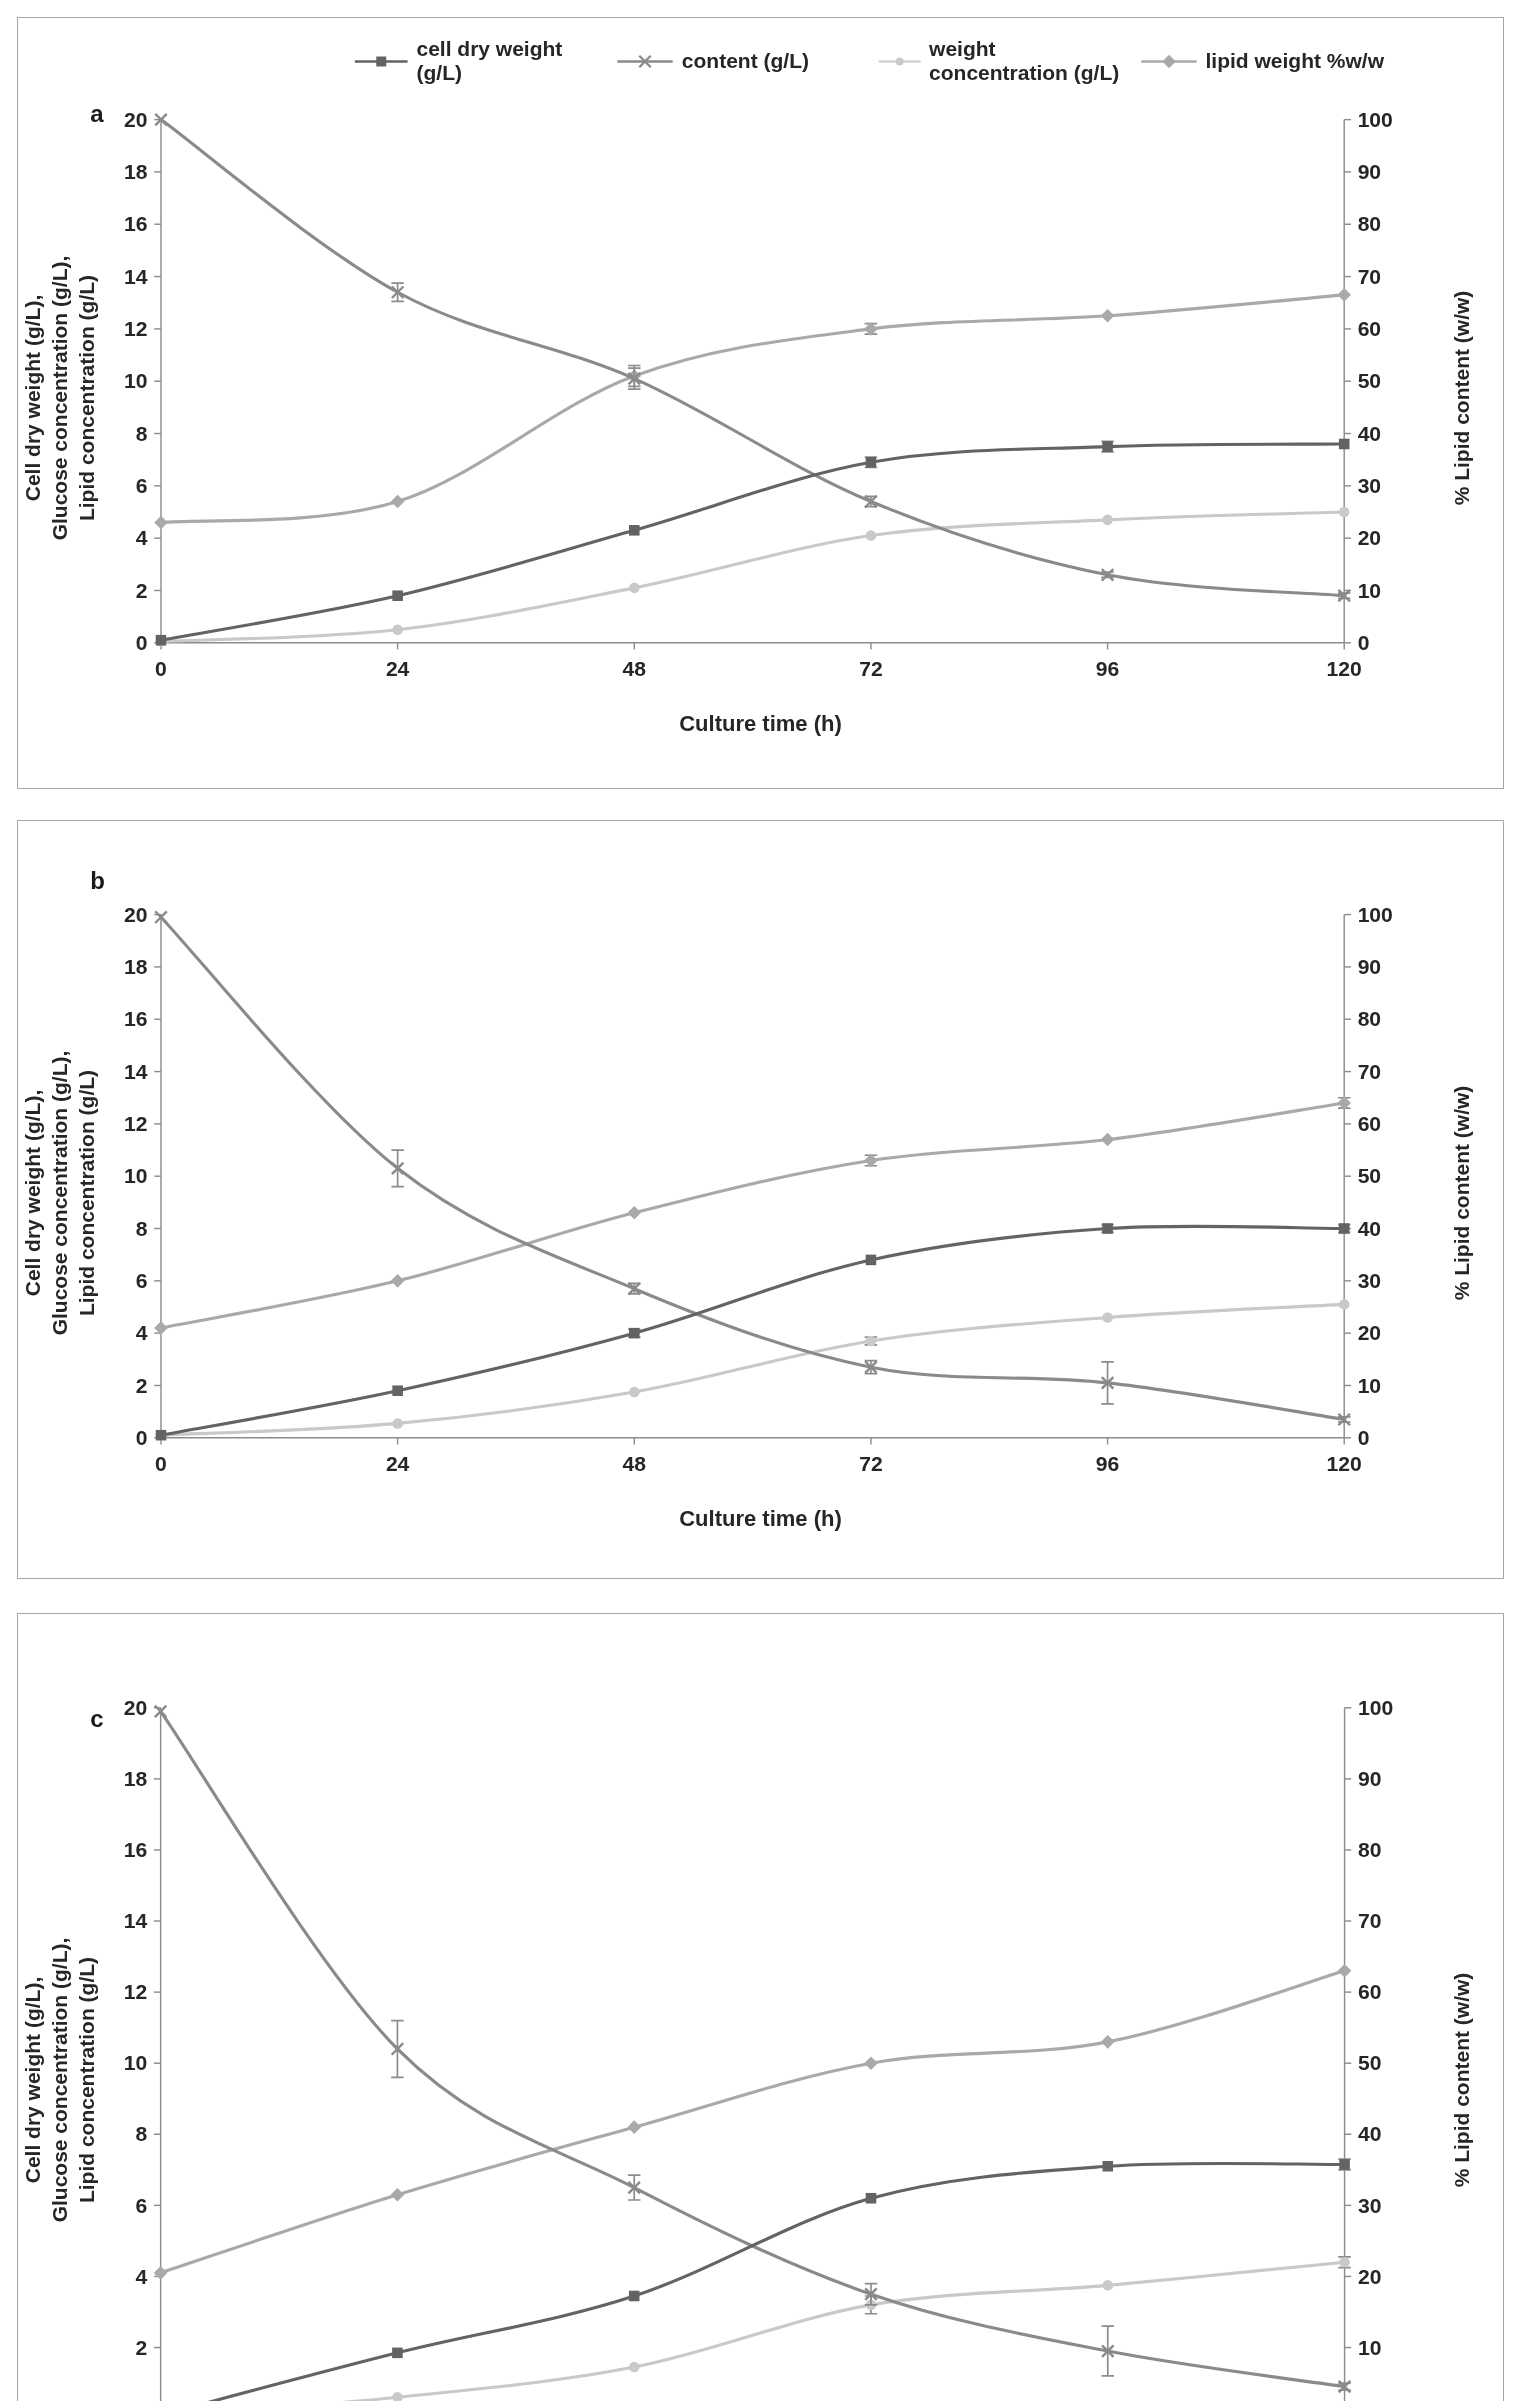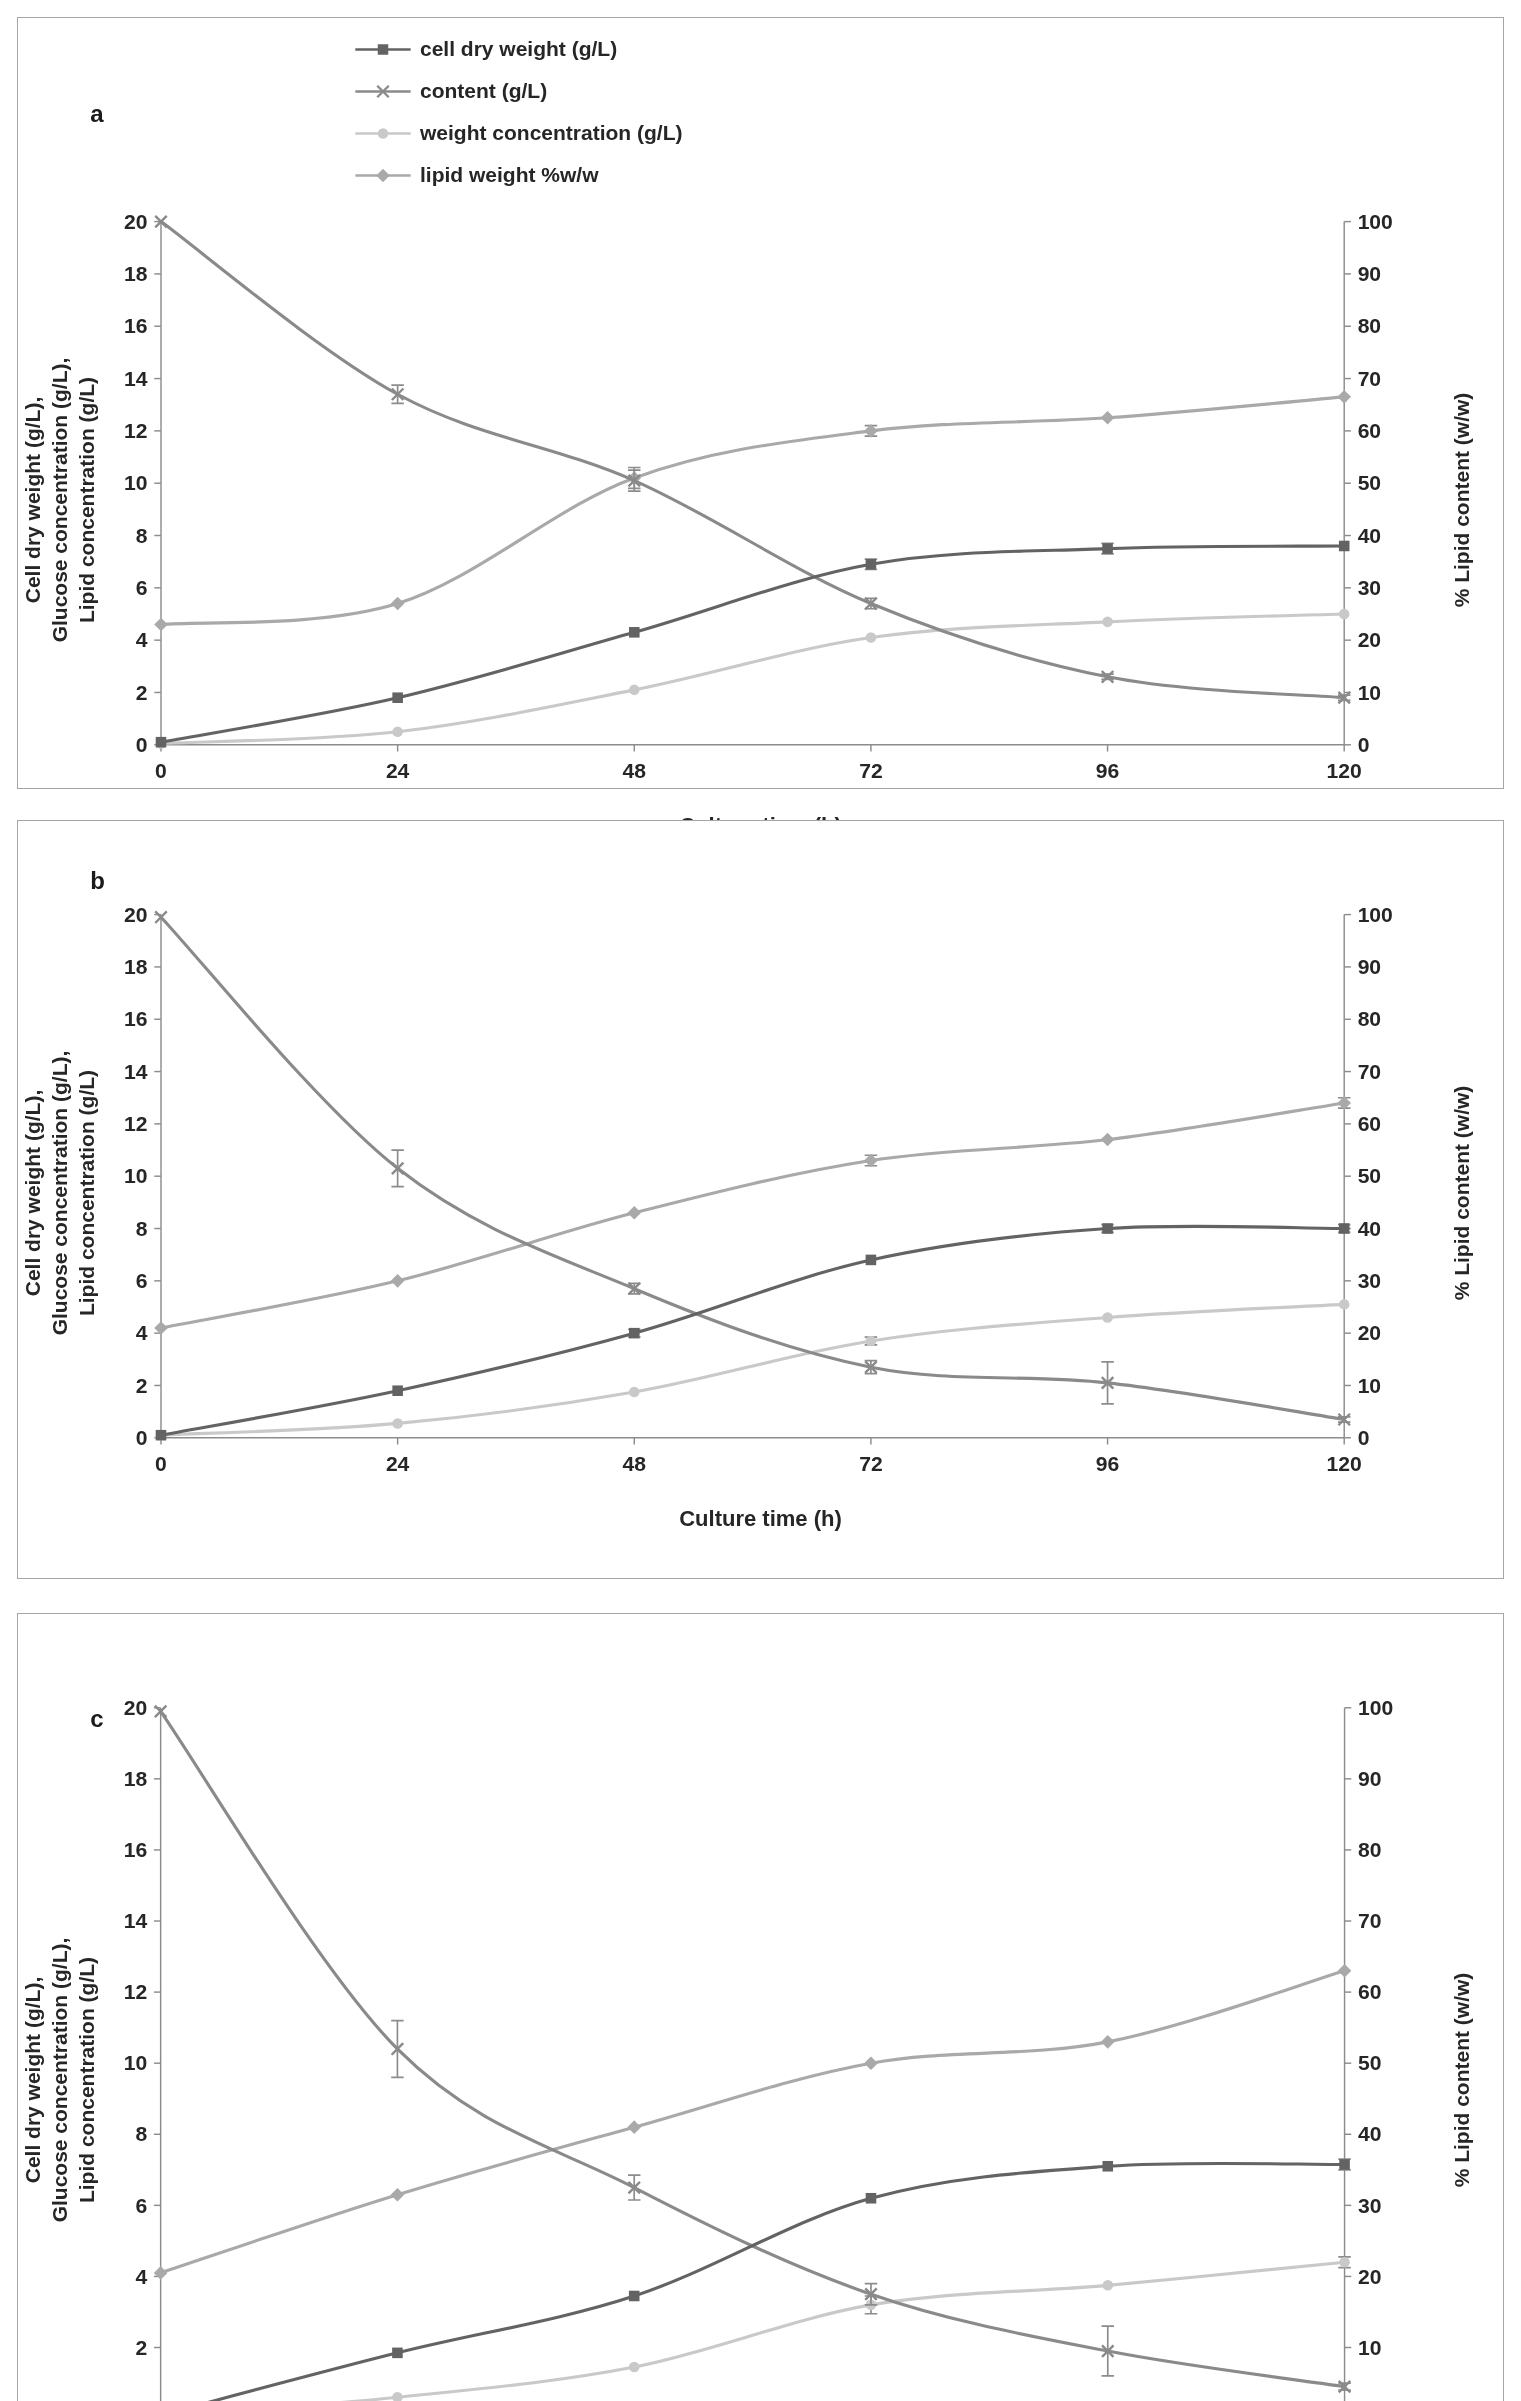--- a/index.html
+++ b/index.html
@@ -23,21 +23,21 @@
   .panel-c { height:936px; padding-top:72px; margin-bottom:0; }
   .panel-letter {
     position:absolute; left:72px;
     font-size:24px; font-weight:700; color:#1a1a1a;
   }
   .panel-a .panel-letter { top:82px; }
   .panel-b .panel-letter { top:46px; }
   .panel-c .panel-letter { top:91px; }
   .legend {
     width:1033px; margin:2.9px auto 12.5px 336px;
-    display:grid; grid-template-columns:1fr; row-gap:18px; column-gap:14.4px;
+    display:grid; grid-template-columns:1fr 1fr 1fr 1fr; row-gap:18px; column-gap:14.4px;
   }
   .legend-item { display:flex; align-items:center; gap:7.7px; }
   .legend-label { font-size:21px; font-weight:700; color:#262626; }
   .chart-row { display:flex; align-items:center; }
   .yaxis-title { width:86px; position:relative; align-self:stretch; }
   .yaxis-title .rot {
     position:absolute; left:50%; top:50%;
     transform:translate(-50%,-50%) rotate(-90deg);
     white-space:pre-line; text-align:center;
     font-size:21px; font-weight:700; line-height:1.28;

